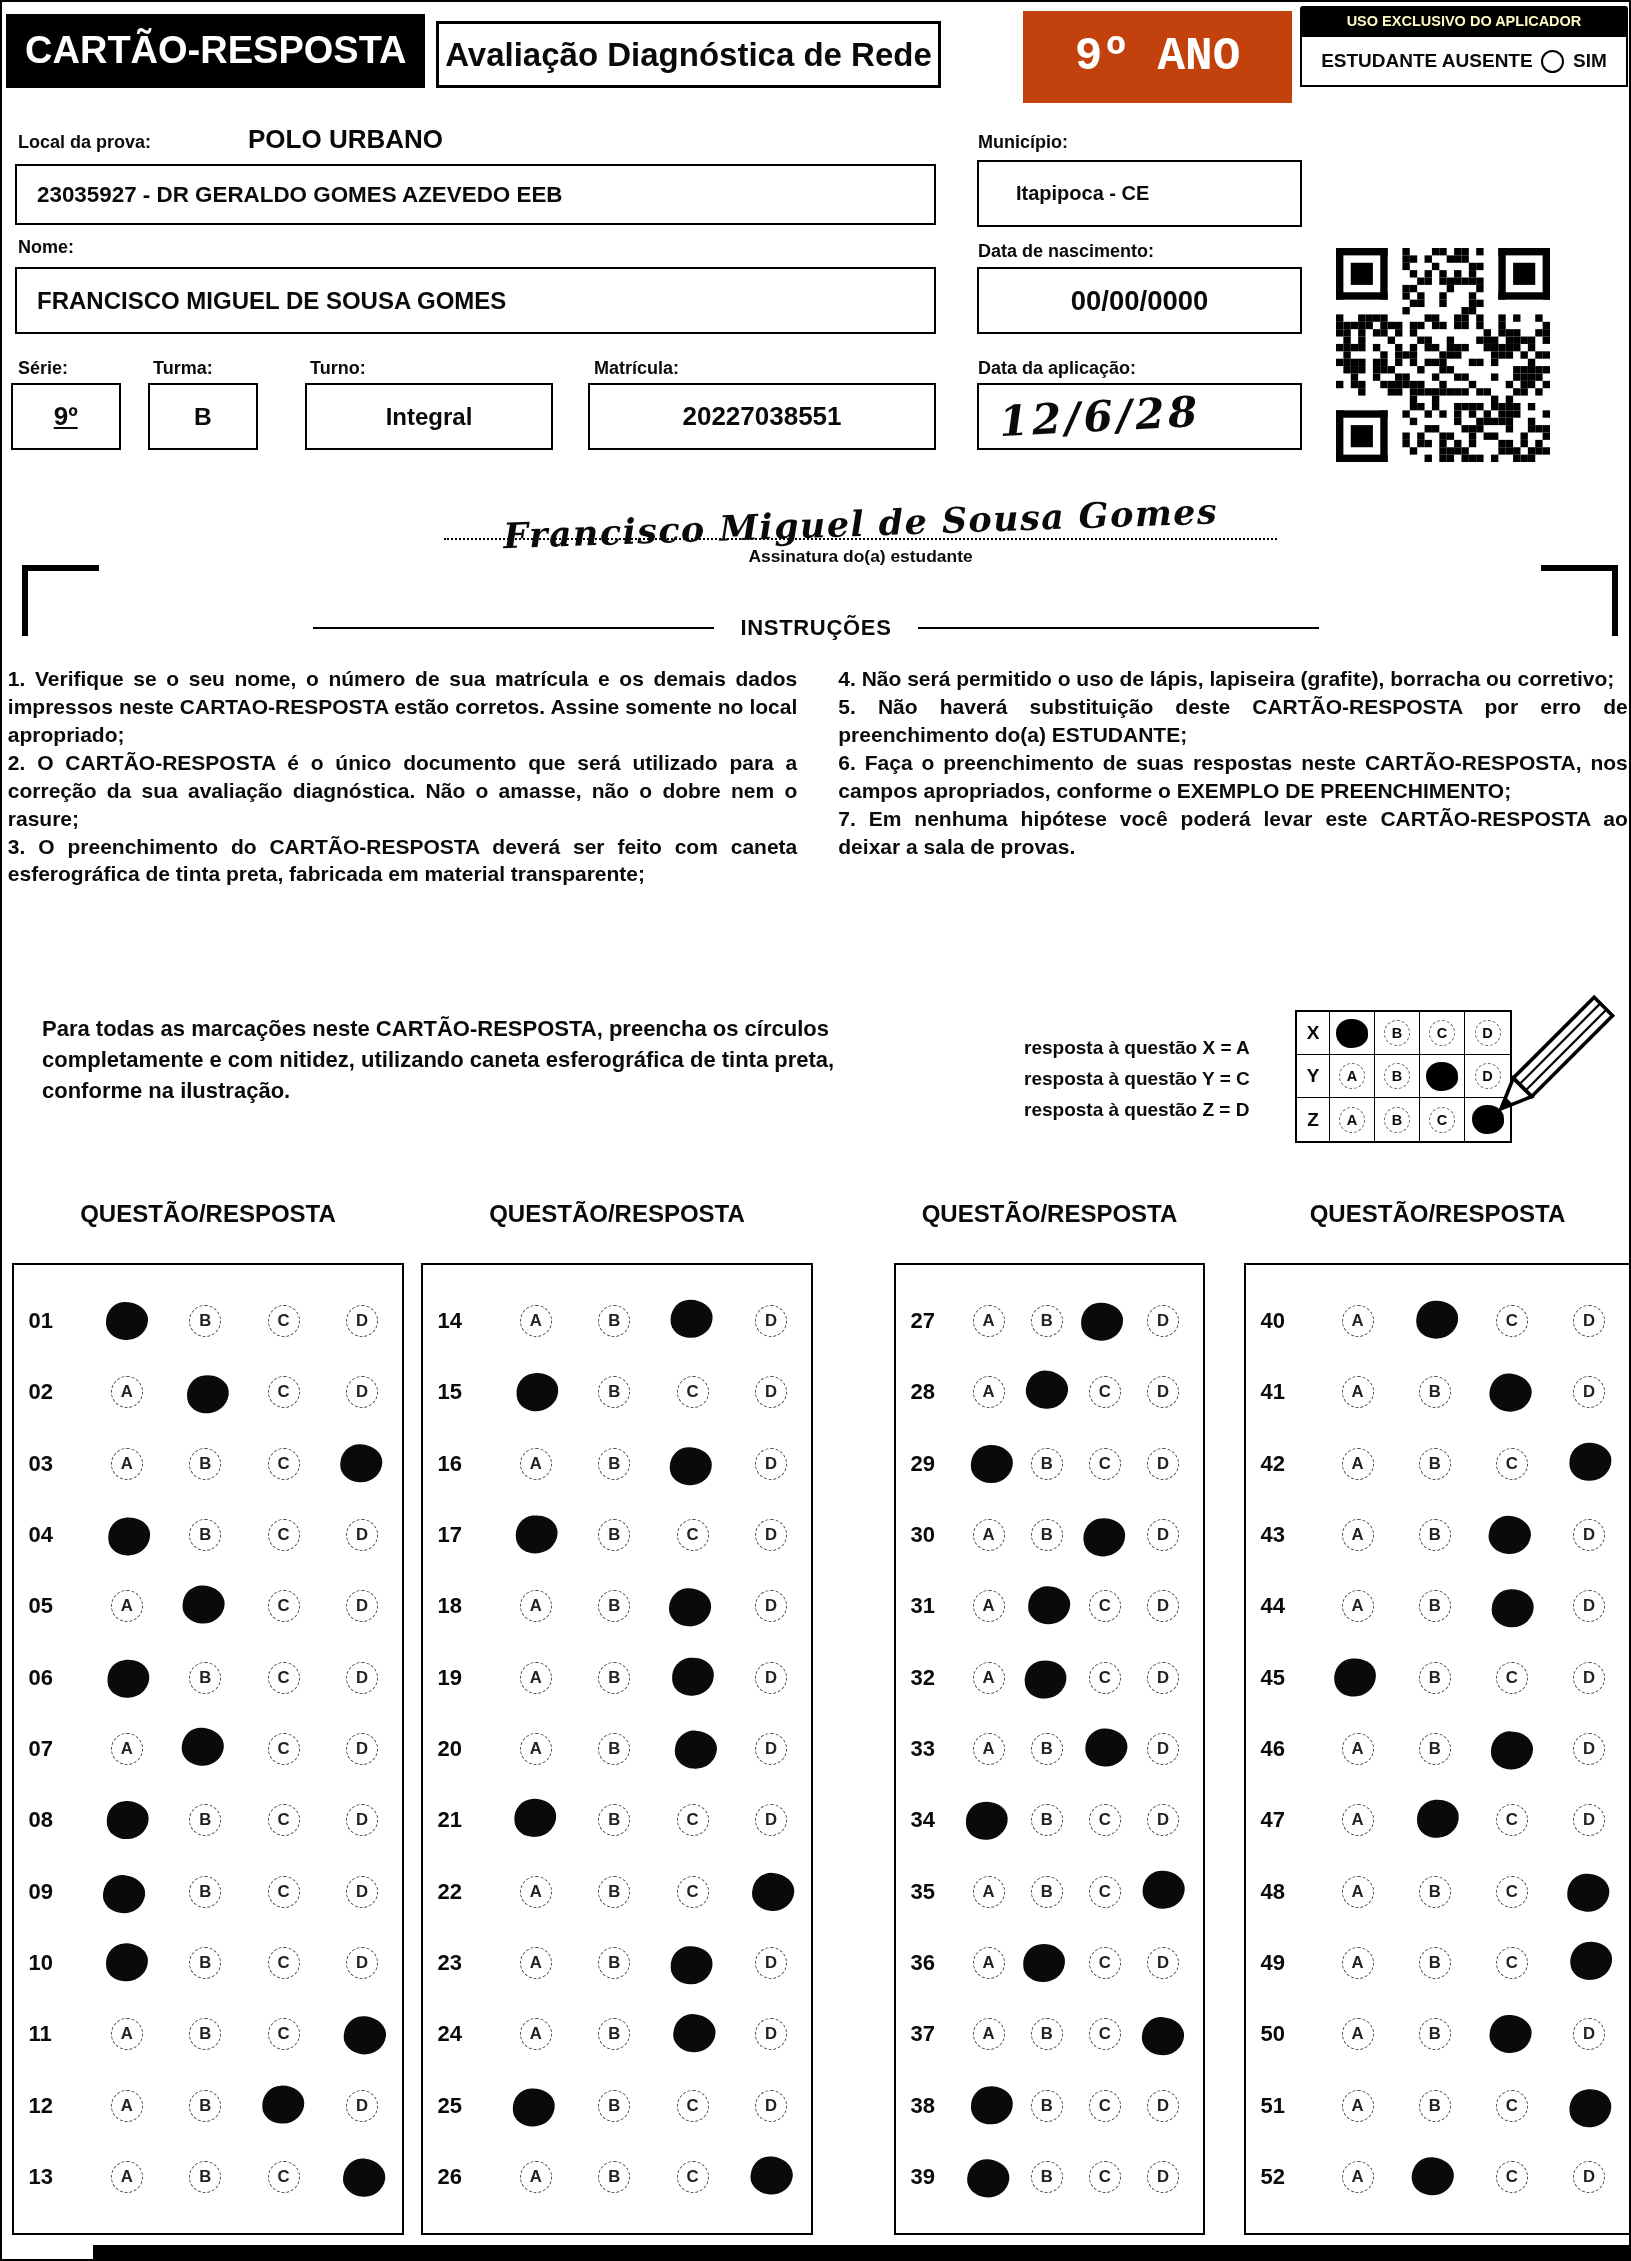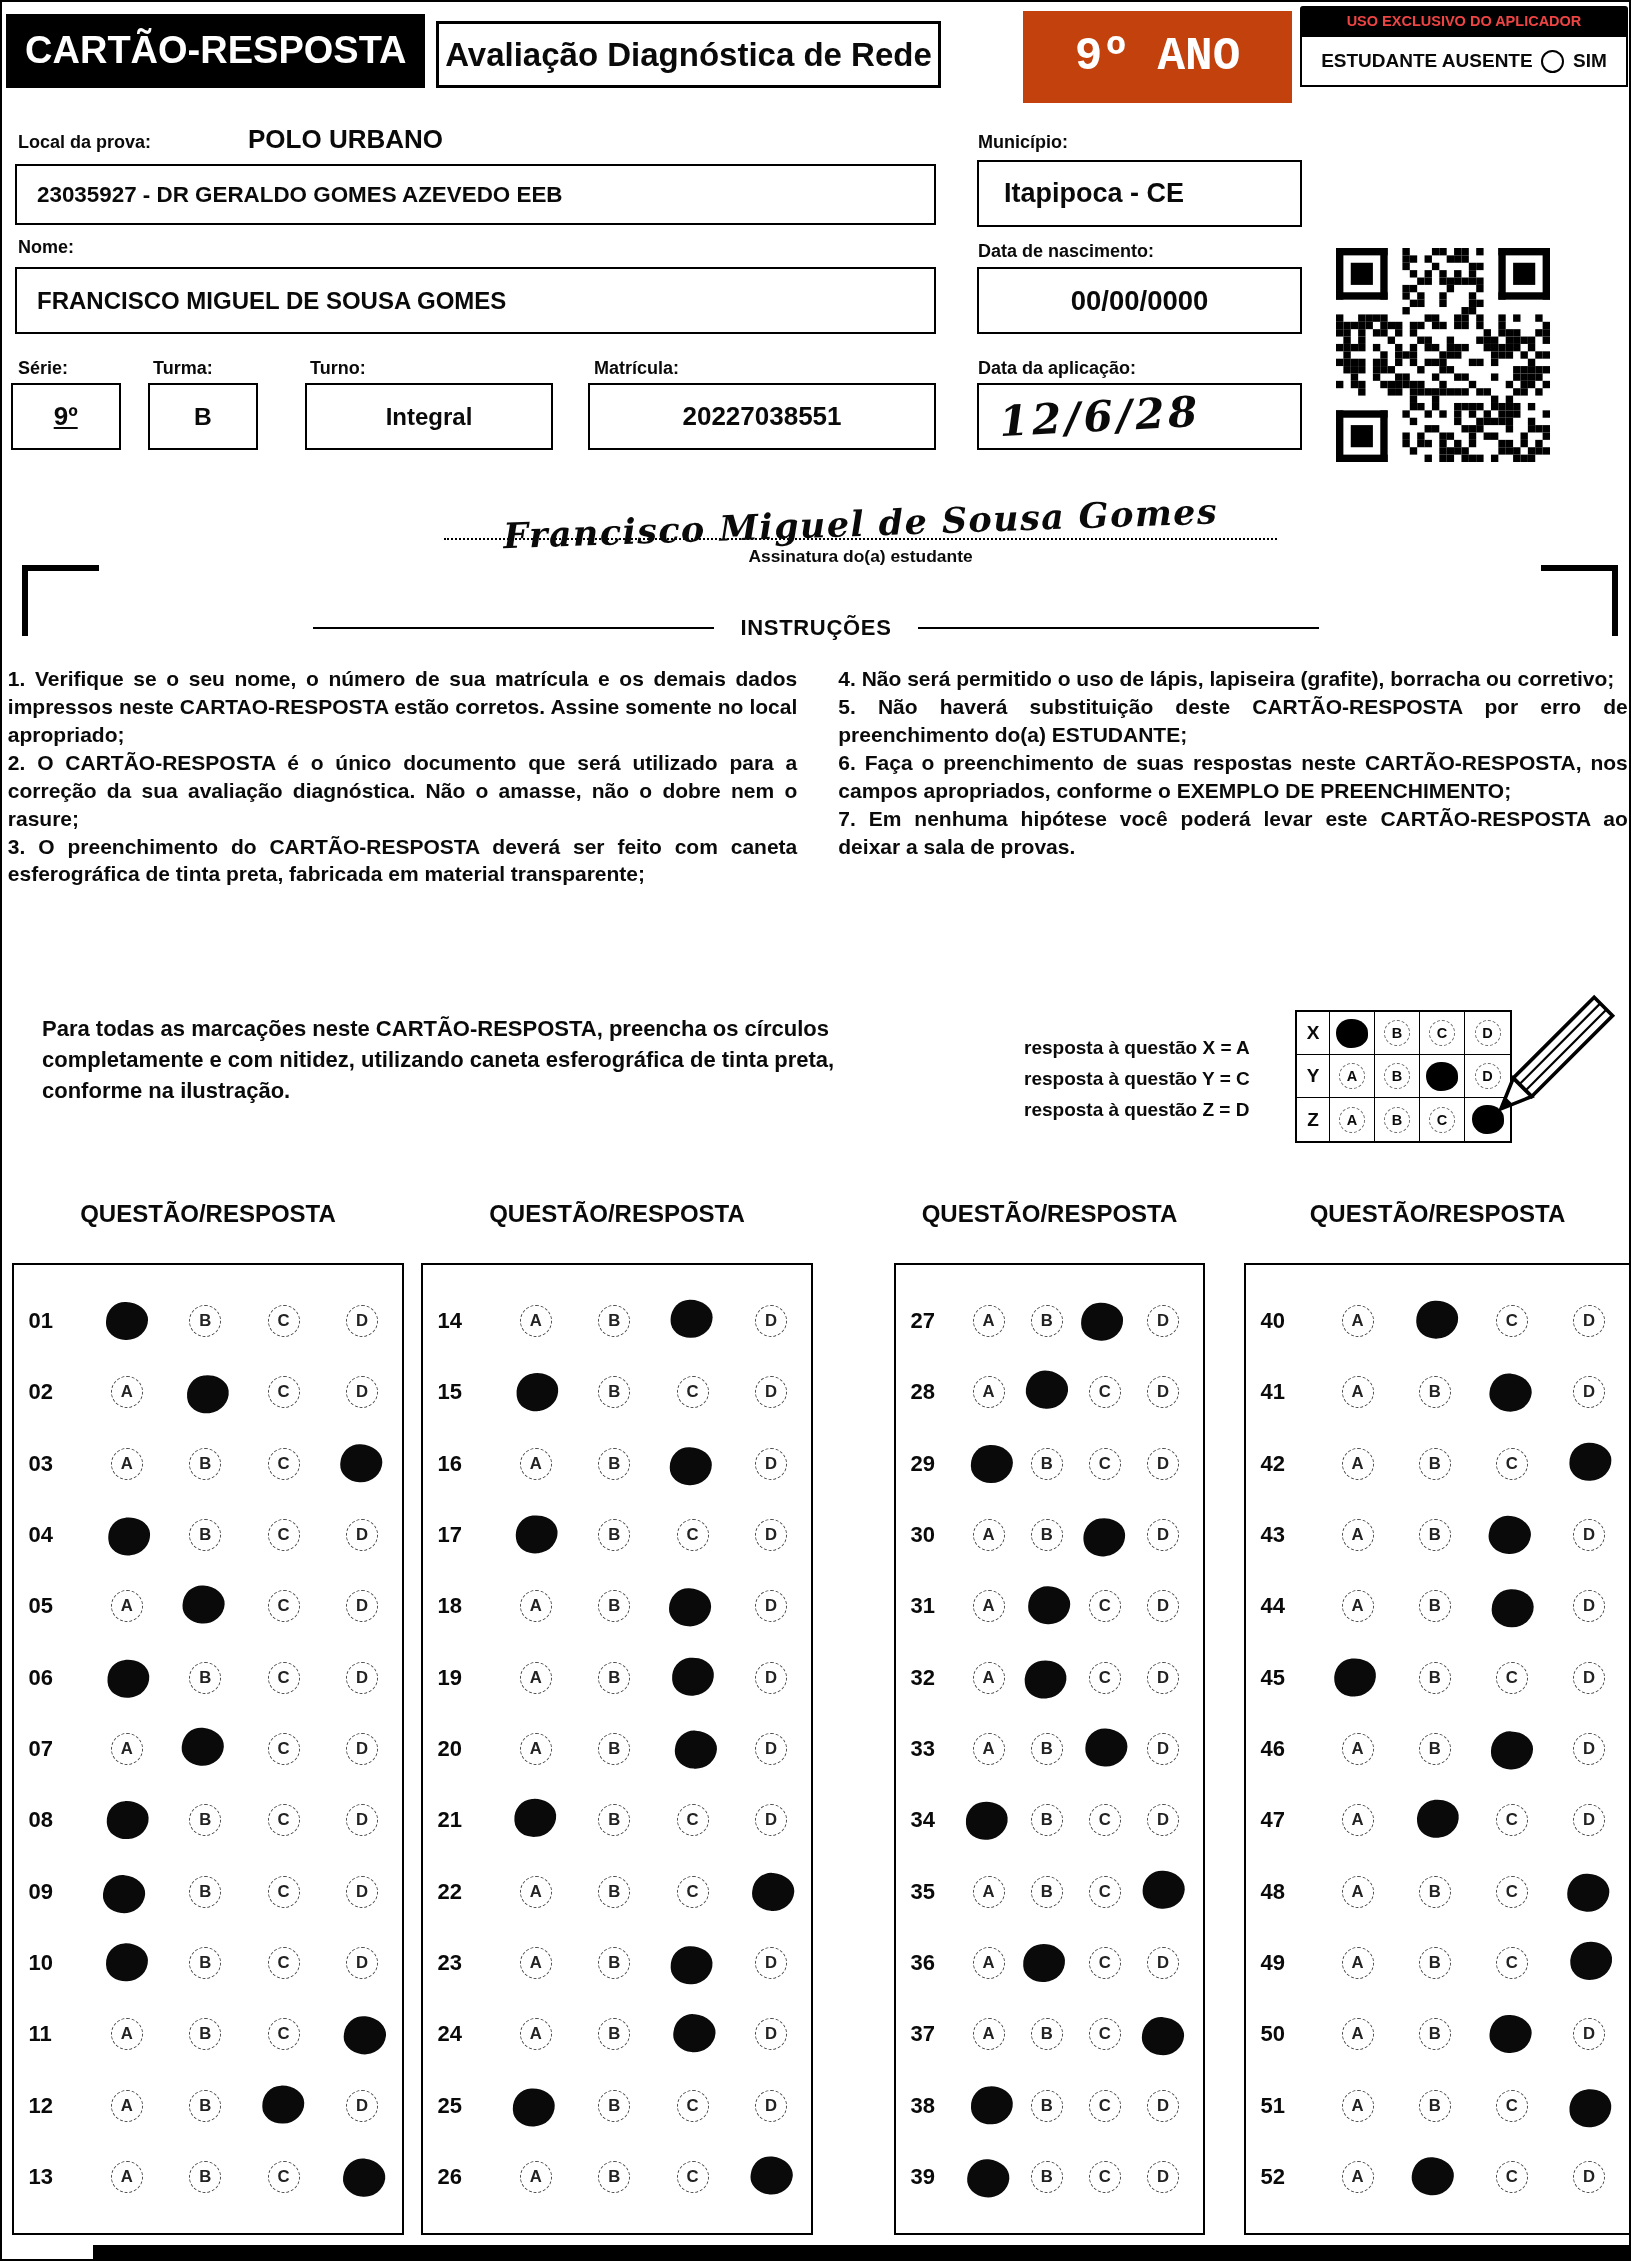--- a/index.html
+++ b/index.html
@@ -10,33 +10,33 @@
   }
   .abs{position:absolute;}
   
   .hdr-card{left:4.3px;top:11.6px;width:419px;height:74px;background:#000;color:#fff;
     display:flex;align-items:center;justify-content:center;font-size:38px;font-weight:800;}
   .hdr-exam{left:434px;top:19px;width:505px;height:67px;border:3.6px solid #000;box-sizing:border-box;
     display:flex;align-items:center;justify-content:center;font-size:33px;font-weight:800;background:#fff;}
   .hdr-grade{left:1021px;top:8.7px;width:269px;height:92px;background:#c2410c;color:#fff;
     display:flex;align-items:center;justify-content:center;font-size:46px;font-weight:800;font-family:Liberation Mono, monospace;}
   .hdr-right{left:1298px;top:4.3px;width:328px;}
-  .aplicador-bar{height:29px;background:#000;color:#ef4444;display:flex;align-items:center;justify-content:center;
+  .aplicador-bar{height:29px;background:#000;color:#fef9c3;display:flex;align-items:center;justify-content:center;
     font-size:14.5px;font-weight:800;border-radius:2.9px 2.9px 0 0;}
   .ausente-box{height:52px;border:2.9px solid #000;box-sizing:border-box;display:flex;align-items:center;
     justify-content:center;gap:8.7px;font-size:19px;font-weight:800;background:#fff;}
   .circle{display:inline-block;width:23px;height:23px;border:2.2px solid #000;border-radius:50%;box-sizing:border-box;}
   
   .flabel{font-size:18px;font-weight:800;}
   .bigval{font-size:26px;font-weight:800;margin-left:16px;}
   .fbox{border:2.9px solid #000;background:#fff;box-sizing:border-box;display:flex;align-items:center;
     font-weight:800;padding-left:20px;}
   .fbox.center{justify-content:center;padding-left:0;}
   #box-school{left:13px;top:162px;width:921px;height:61px;font-size:22.4px;}
-  #box-municipio{left:975px;top:158px;width:325px;height:67px;font-size:27px;padding-left:25px;}
+  #box-municipio{left:975px;top:158px;width:325px;height:67px;font-size:20px;padding-left:37px;}
   #box-nome{left:13px;top:265px;width:921px;height:67px;font-size:24px;}
   #box-nasc{left:975px;top:265px;width:325px;height:67px;font-size:27.5px;}
   #box-serie{left:8.7px;top:381px;width:110px;height:67px;font-size:26px;text-decoration:underline;}
   #box-turma{left:146px;top:381px;width:110px;height:67px;font-size:24.6px;}
   #box-turno{left:303px;top:381px;width:248px;height:67px;font-size:24px;}
   #box-matricula{left:586px;top:381px;width:348px;height:67px;font-size:26px;}
   #box-aplicacao{left:975px;top:381px;width:325px;height:67px;overflow:hidden;}
   .handwrite{font-family:"DejaVu Serif",serif;font-style:italic;font-weight:700;}
   #box-aplicacao .handwrite{font-size:42px;transform:rotate(-3deg);letter-spacing:3.6px;}
   .qr{left:1334px;top:246px;width:214px;height:214px;}

